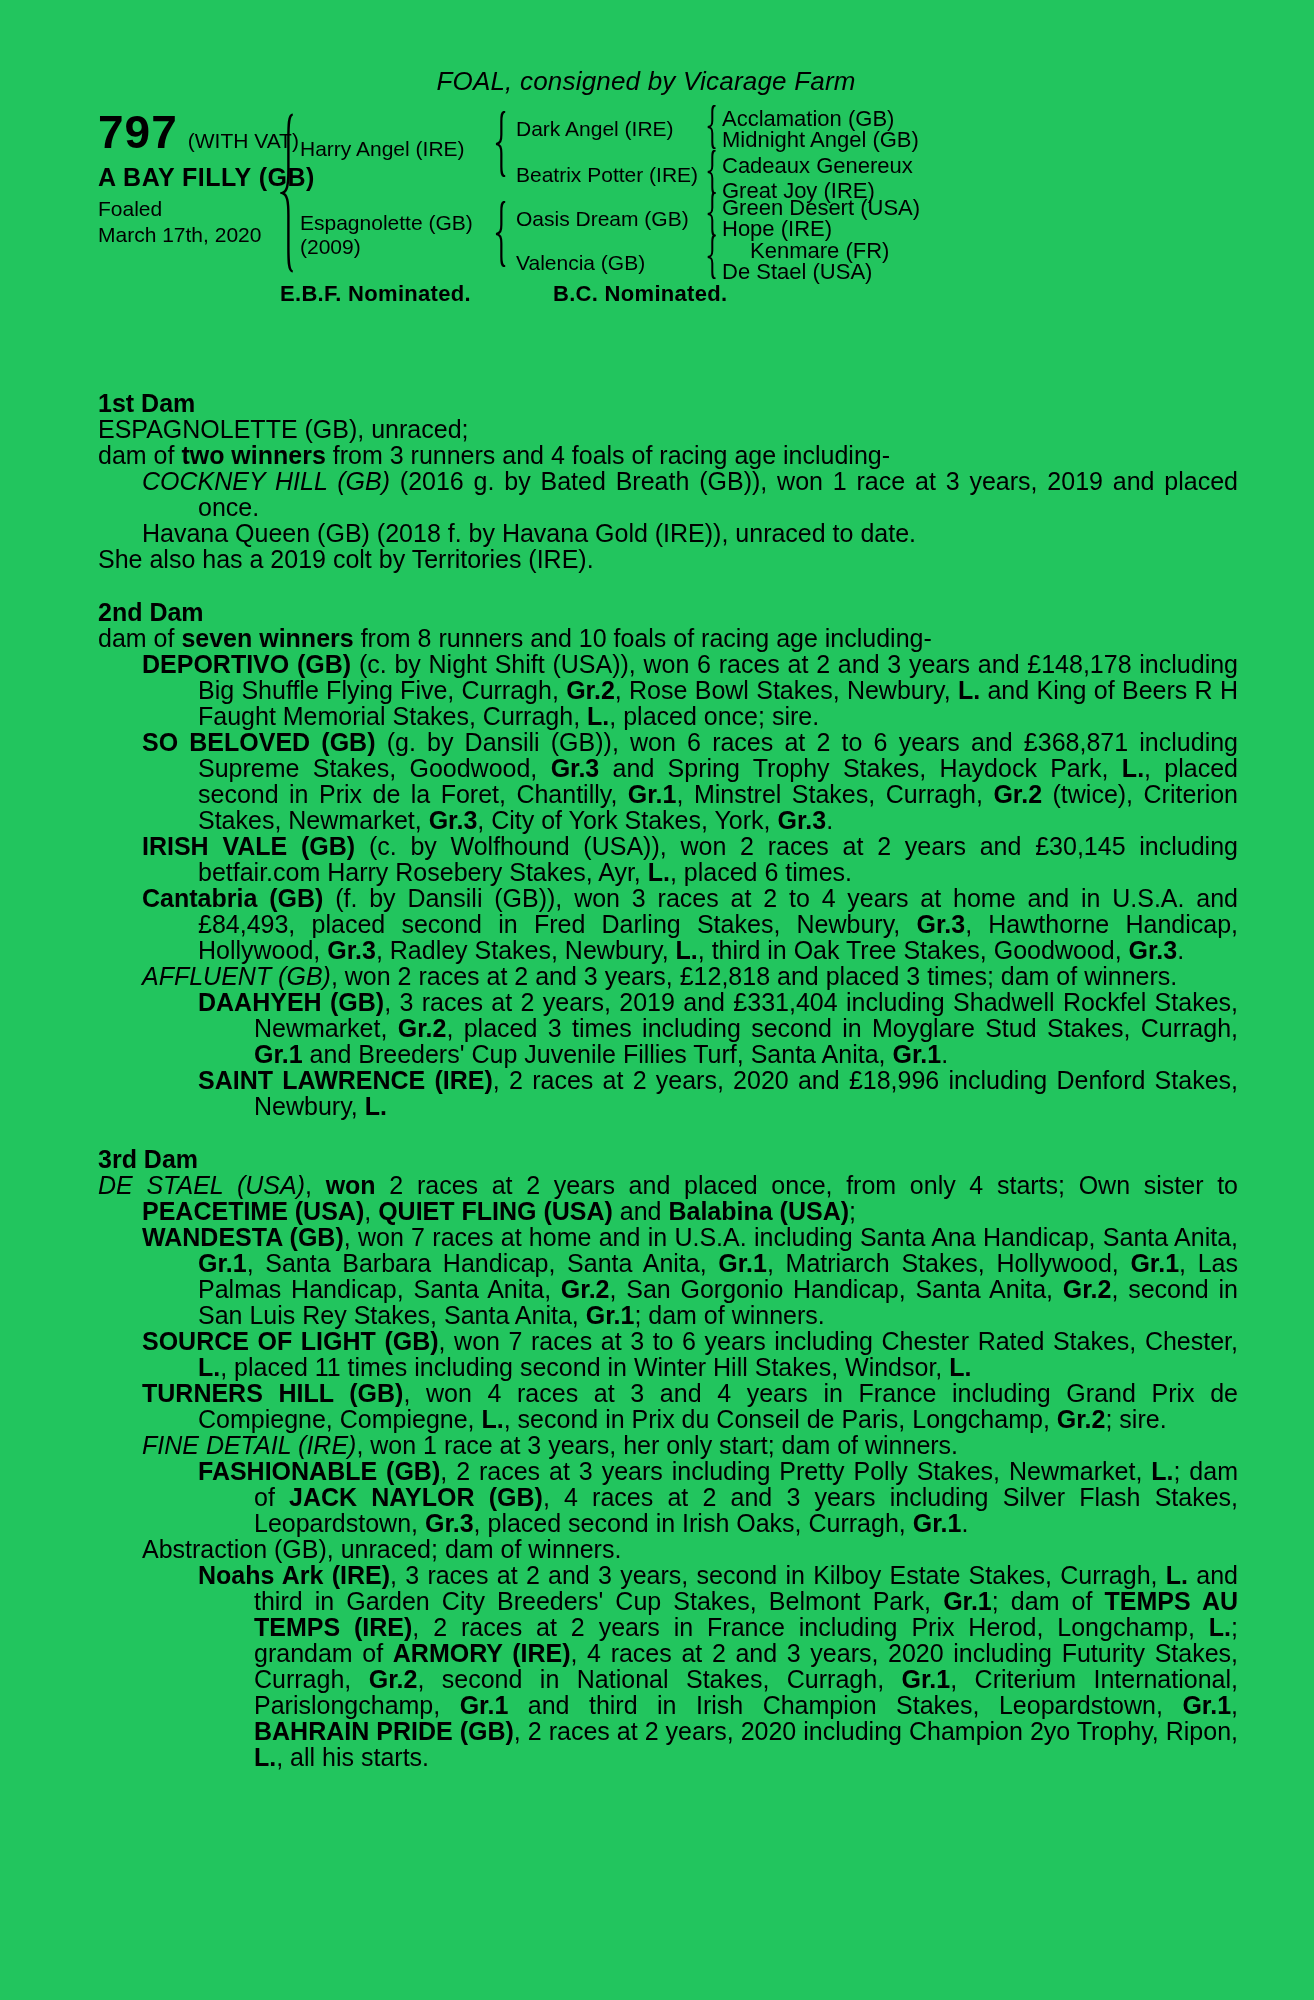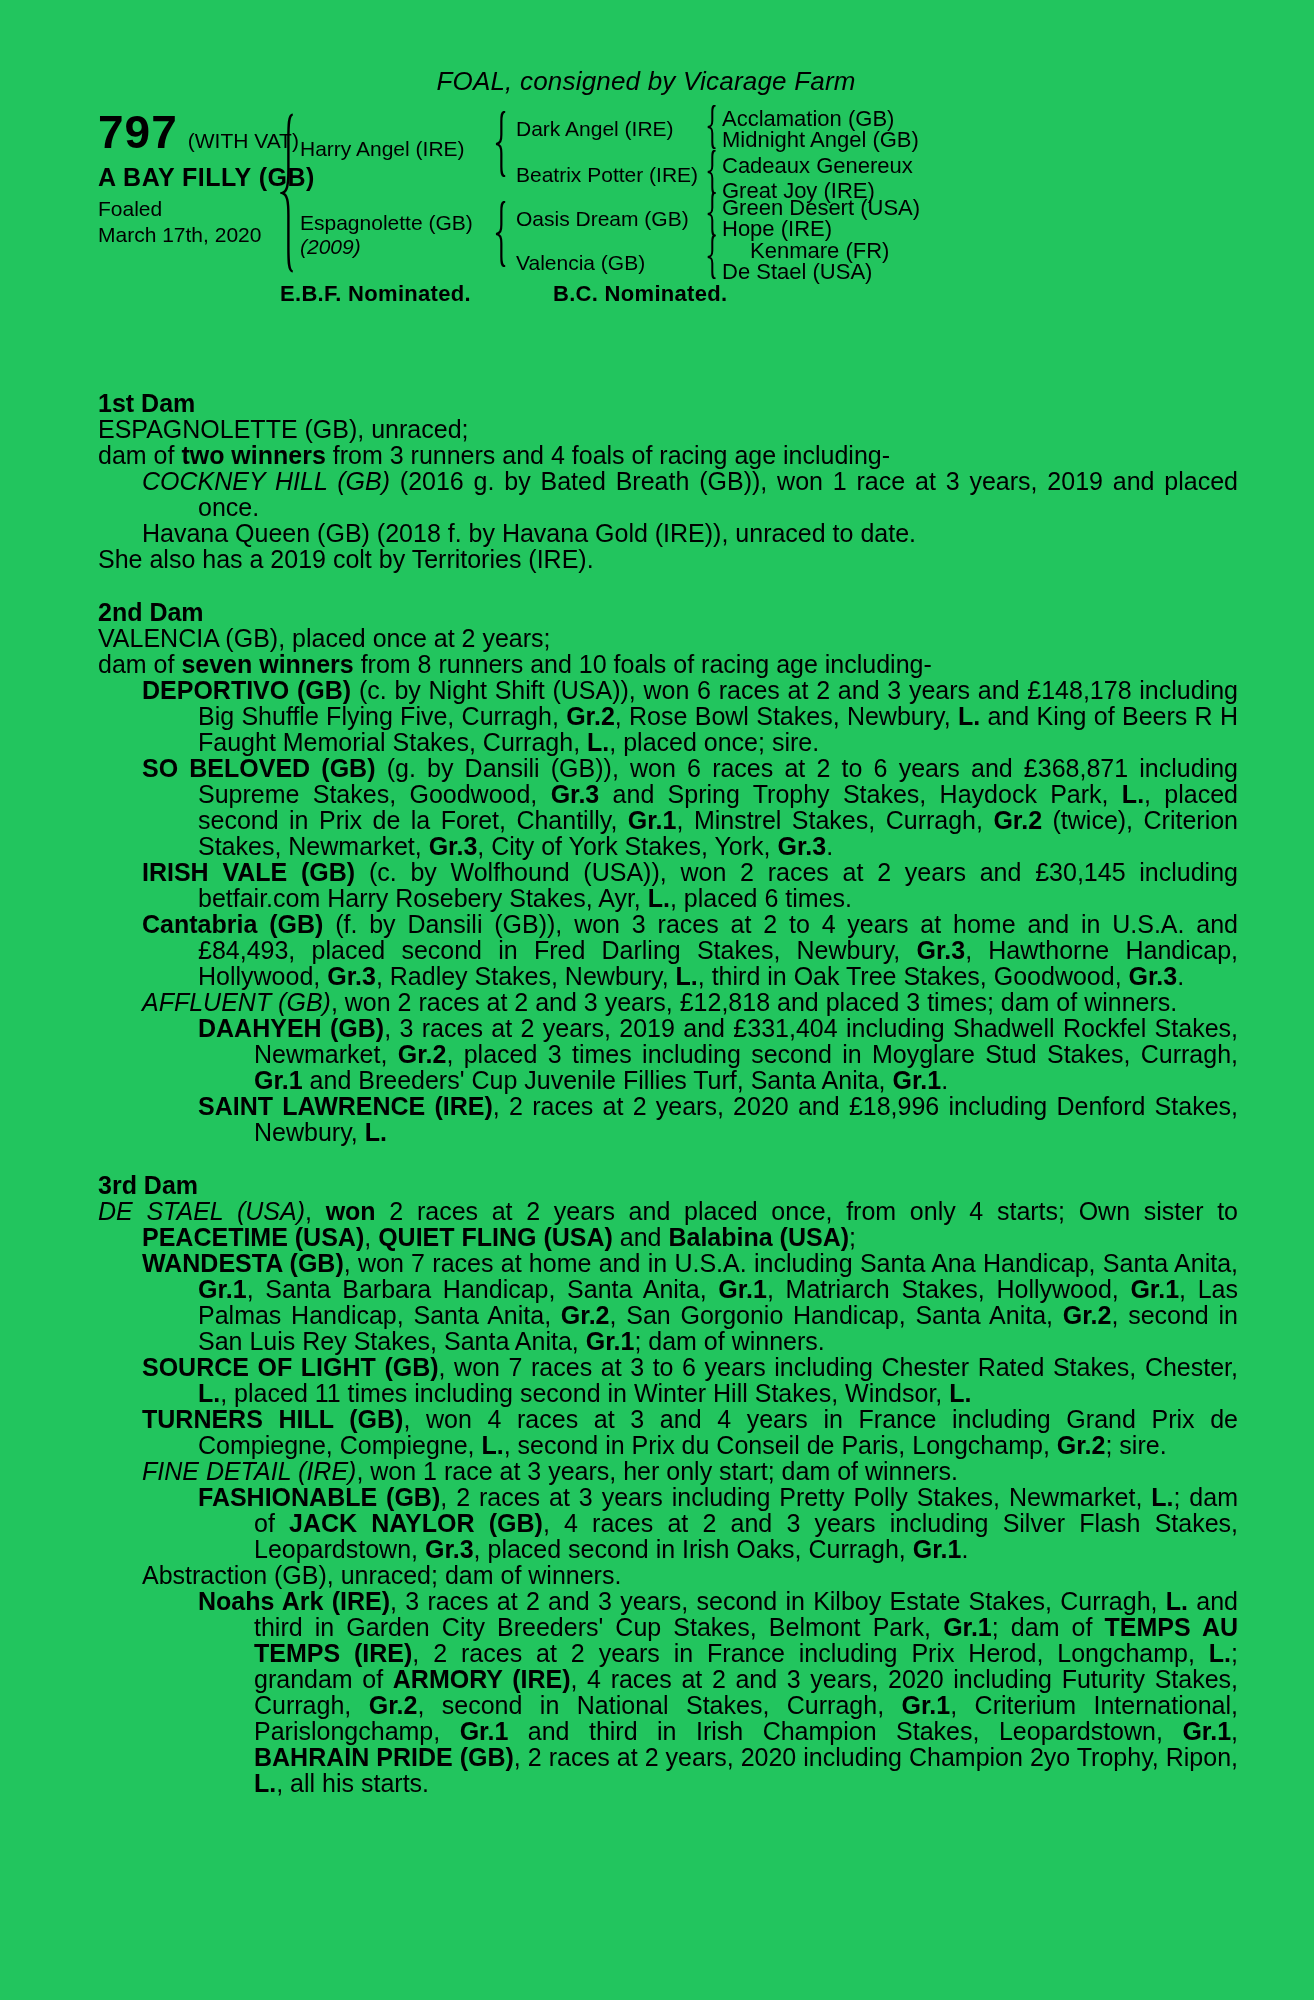--- a/index.html
+++ b/index.html
@@ -73,21 +73,21 @@
       <div class="abs foaled" style="left:0;top:92px;">Foaled</div>
       <div class="abs foaled" style="left:0;top:118px;">March 17th, 2020</div>
 
       <div class="brace" style="left:182px;top:8px;width:16px;height:160px;">
         <svg viewBox="0 0 20 100" preserveAspectRatio="none">
             <path d="M16 1 C10.5 1 10.5 8 10.5 16 L10.5 36 C10.5 45 9 49 3 50 C9 51 10.5 55 10.5 64 L10.5 84 C10.5 92 10.5 99 16 99" fill="none" stroke="#000" stroke-width="2.4" vector-effect="non-scaling-stroke"></path>
           </svg>
       </div>
       <div class="abs" style="left:202px;top:32px;">Harry Angel (IRE)</div>
       <div class="abs" style="left:202px;top:106px;">Espagnolette (GB)</div>
-      <div class="abs" style="left:202px;top:130px;font-style:italic;">(2009)</div>
+      <div class="abs" style="left:202px;top:130px;">(2009)</div>
 
       <div class="brace" style="left:396px;top:6px;width:14px;height:66px;">
         <svg viewBox="0 0 20 100" preserveAspectRatio="none">
             <path d="M16 1 C10.5 1 10.5 8 10.5 16 L10.5 36 C10.5 45 9 49 3 50 C9 51 10.5 55 10.5 64 L10.5 84 C10.5 92 10.5 99 16 99" fill="none" stroke="#000" stroke-width="2.2" vector-effect="non-scaling-stroke"></path>
           </svg>
       </div>
       <div class="brace" style="left:396px;top:96px;width:14px;height:66px;">
         <svg viewBox="0 0 20 100" preserveAspectRatio="none">
             <path d="M16 1 C10.5 1 10.5 8 10.5 16 L10.5 36 C10.5 45 9 49 3 50 C9 51 10.5 55 10.5 64 L10.5 84 C10.5 92 10.5 99 16 99" fill="none" stroke="#000" stroke-width="2.2" vector-effect="non-scaling-stroke"></path>
           </svg>
@@ -135,21 +135,20 @@
         <section>
           <div class="sec-heading">1st Dam</div>
           <p class="para lvl0"><span>ESPAGNOLETTE (GB), unraced;</span></p>
           <p class="para lvl0"><span>dam of </span><span class="b">two winners</span><span> from 3 runners and 4 foals of racing age including-</span></p>
           <p class="para lvl1"><span class="i">COCKNEY HILL (GB)</span><span> (2016 g. by Bated Breath (GB)), won 1 race at 3 years, 2019 and placed once.</span></p>
           <p class="para lvl1"><span>Havana Queen (GB) (2018 f. by Havana Gold (IRE)), unraced to date.</span></p>
           <p class="para lvl0"><span>She also has a 2019 colt by Territories (IRE).</span></p>
         </section>
         <section>
           <div class="sec-heading">2nd Dam</div>
-          <p class="para lvl0"><span>VALENCIA (GB), placed once at 2 years;</span></p>
           <p class="para lvl0"><span>dam of </span><span class="b">seven winners</span><span> from 8 runners and 10 foals of racing age including-</span></p>
           <p class="para lvl1"><span class="b">DEPORTIVO (GB)</span><span> (c. by Night Shift (USA)), won 6 races at 2 and 3 years and £148,178 including Big Shuffle Flying Five, Curragh, </span><span class="b">Gr.2</span><span>, Rose Bowl Stakes, Newbury, </span><span class="b">L.</span><span> and King of Beers R H Faught Memorial Stakes, Curragh, </span><span class="b">L.</span><span>, placed once; sire.</span></p>
           <p class="para lvl1"><span class="b">SO BELOVED (GB)</span><span> (g. by Dansili (GB)), won 6 races at 2 to 6 years and £368,871 including Supreme Stakes, Goodwood, </span><span class="b">Gr.3</span><span> and Spring Trophy Stakes, Haydock Park, </span><span class="b">L.</span><span>, placed second in Prix de la Foret, Chantilly, </span><span class="b">Gr.1</span><span>, Minstrel Stakes, Curragh, </span><span class="b">Gr.2</span><span> (twice), Criterion Stakes, Newmarket, </span><span class="b">Gr.3</span><span>, City of York Stakes, York, </span><span class="b">Gr.3</span><span>.</span></p>
           <p class="para lvl1"><span class="b">IRISH VALE (GB)</span><span> (c. by Wolfhound (USA)), won 2 races at 2 years and £30,145 including betfair.com Harry Rosebery Stakes, Ayr, </span><span class="b">L.</span><span>, placed 6 times.</span></p>
           <p class="para lvl1"><span class="b">Cantabria (GB)</span><span> (f. by Dansili (GB)), won 3 races at 2 to 4 years at home and in U.S.A. and £84,493, placed second in Fred Darling Stakes, Newbury, </span><span class="b">Gr.3</span><span>, Hawthorne Handicap, Hollywood, </span><span class="b">Gr.3</span><span>, Radley Stakes, Newbury, </span><span class="b">L.</span><span>, third in Oak Tree Stakes, Goodwood, </span><span class="b">Gr.3</span><span>.</span></p>
           <p class="para lvl1"><span class="i">AFFLUENT (GB)</span><span>, won 2 races at 2 and 3 years, £12,818 and placed 3 times; dam of winners.</span></p>
           <p class="para lvl2"><span class="b">DAAHYEH (GB)</span><span>, 3 races at 2 years, 2019 and £331,404 including Shadwell Rockfel Stakes, Newmarket, </span><span class="b">Gr.2</span><span>, placed 3 times including second in Moyglare Stud Stakes, Curragh, </span><span class="b">Gr.1</span><span> and Breeders' Cup Juvenile Fillies Turf, Santa Anita, </span><span class="b">Gr.1</span><span>.</span></p>
           <p class="para lvl2"><span class="b">SAINT LAWRENCE (IRE)</span><span>, 2 races at 2 years, 2020 and £18,996 including Denford Stakes, Newbury, </span><span class="b">L.</span></p>
         </section>
         <section>

